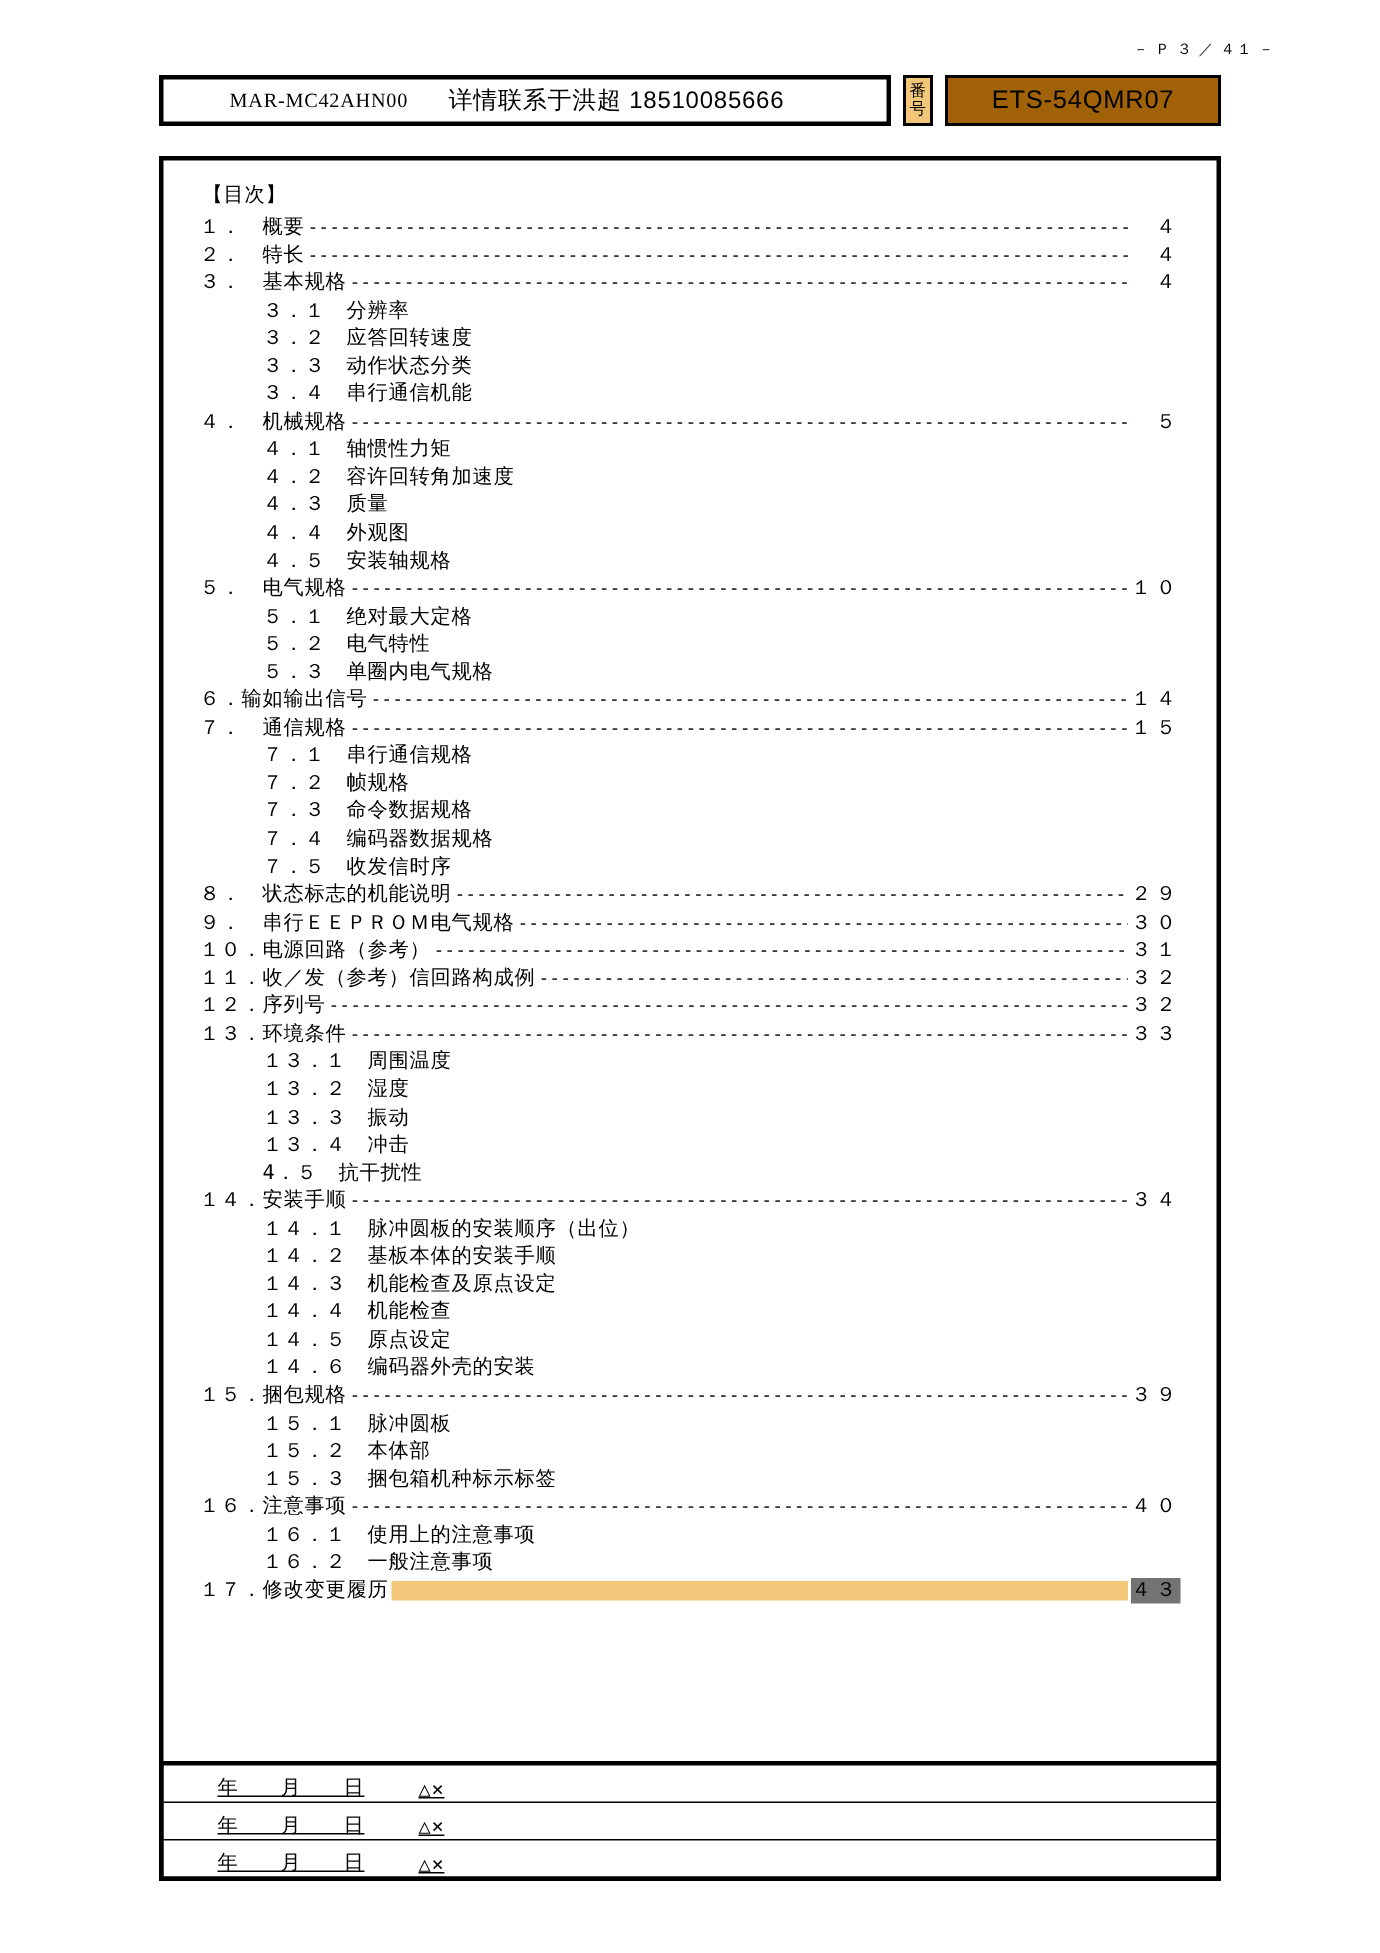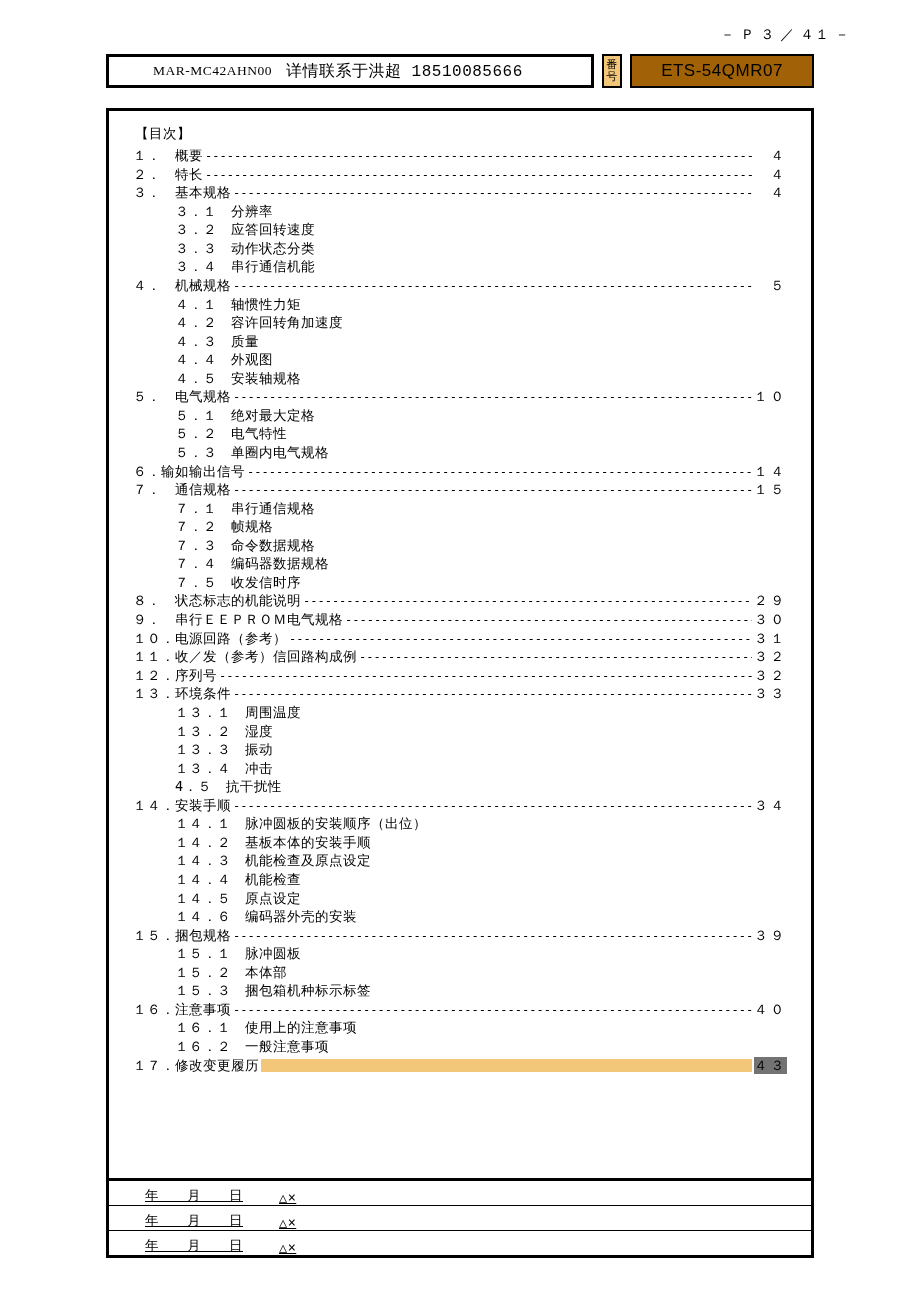--- a/index.html
+++ b/index.html
@@ -8,44 +8,44 @@
     color: #000;
     background: #fff;
     margin: 0;
     padding: 30px 60px;
     width: 920px;
     box-sizing: border-box;
     letter-spacing: 0.5px;
   }
   .page-num {
     text-align: right;
-    font-family: Liberation Sans, sans-serif;
+    font-family: Liberation Serif, serif;
     letter-spacing: 1px;
     margin: -4px 10px 10px 0;
-    font-size: 14px;
+    font-size: 10px;
   }
 
   
   .hdr {
     display: flex;
     height: 34px;
     margin: 0 46px 20px 46px;
     align-items: stretch;
   }
   .hdr-left {
     flex: 1;
     border: 3px solid #000;
     display: flex;
     align-items: center;
     padding-left: 44px;
-    gap: 14px;
+    gap: 27px;
     box-sizing: border-box;
   }
   .hdr-model { font-family: "Times New Roman", serif; font-size: 13.5px; }
-  .hdr-contact { font-family: Liberation Mono, monospace; font-size: 16px; }
+  .hdr-contact { font-family: Liberation Sans, sans-serif; font-size: 16px; }
   .hdr-gap { width: 8px; }
   .hdr-bango {
     width: 20px;
     border: 2px solid #000;
     background: #f2c779;
     display: flex;
     flex-direction: column;
     align-items: center;
     justify-content: center;
     font-size: 11px;

